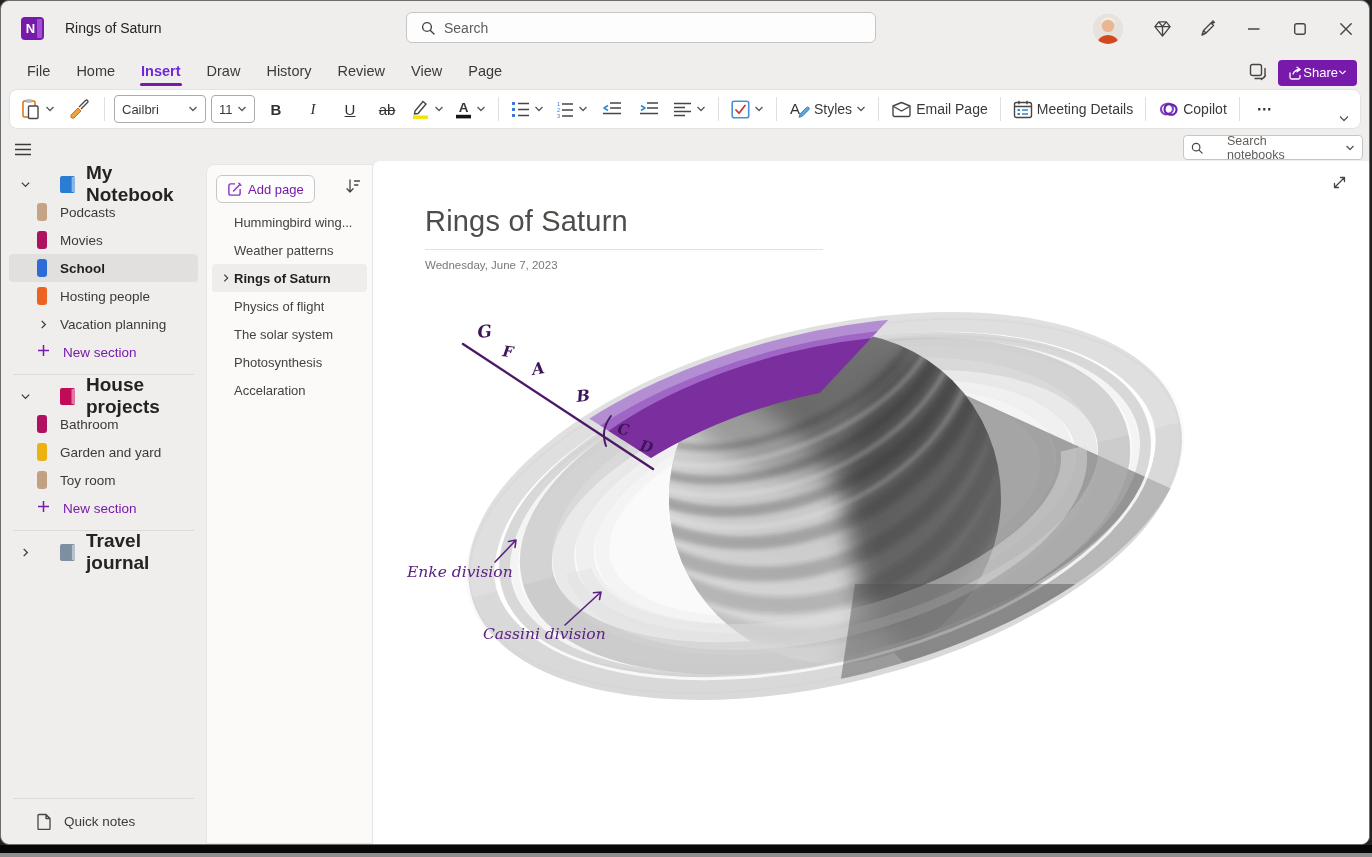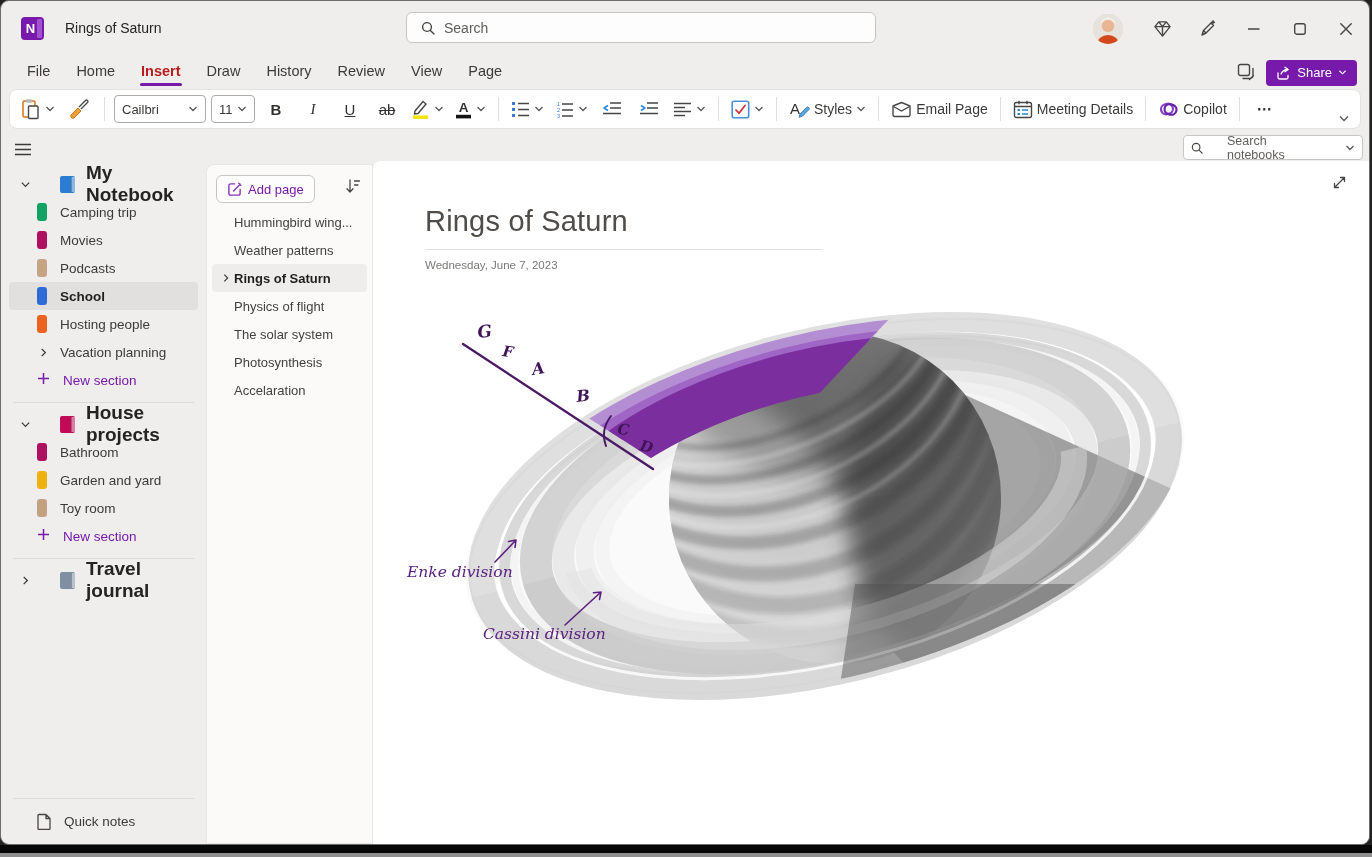--- a/index.html
+++ b/index.html
@@ -23,25 +23,25 @@
              padding-left:14px;box-sizing:border-box;gap:9px;}
   .tb-search span{font-size:14px;color:#5f5d5b;}
   .tb-right{position:absolute;right:0;top:0;height:55px;display:flex;align-items:center;}
   .avatar{width:30px;height:30px;border-radius:50%;overflow:hidden;background:#ddd6d0;margin-right:16px;position:relative;}
   .tbbtn{width:46px;height:55px;display:flex;align-items:center;justify-content:center;}
   .icon-gray{stroke:#454543;fill:none;stroke-width:1.4;stroke-linecap:round;stroke-linejoin:round;}
 
   
   .menubar{position:absolute;left:0;top:55px;right:0;height:33px;display:flex;align-items:center;padding-left:13px;}
   .mtab{position:relative;padding:0 13px;font-size:14.5px;color:#3c3a39;height:33px;line-height:30px;cursor:default;}
-  .mtab.active{color:#b91c1c;font-weight:700;}
+  .mtab.active{color:#6d28d9;font-weight:700;}
   .mtab.active::after{content:"";position:absolute;left:12px;right:12px;bottom:3px;height:3px;border-radius:2px;background:#7719aa;}
   .mb-right{position:absolute;right:12px;top:55px;height:33px;display:flex;align-items:center;gap:10px;}
   .share-btn{height:26px;background:#7719aa;border-radius:4px;color:#fff;font-size:13px;display:flex;
-             align-items:center;gap:6px;padding:0 10px;}
+             align-items:center;padding:0 10px;}
 
   
   .ribbon{position:absolute;left:8px;right:8px;top:88px;height:40px;background:#fff;border-radius:8px;
           border:1px solid #e4e2e0;box-sizing:border-box;display:flex;align-items:center;padding:0 8px;gap:5px;}
   .rbdiv{width:1px;height:24px;background:#e1dfdd;margin:0 4px;flex:none;}
   .rbtn{height:28px;min-width:26px;border-radius:4px;display:flex;align-items:center;justify-content:center;
         gap:4px;padding:0 3px;color:#3b3a39;flex:none;}
   .rlabel{font-size:14px;color:#3b3a39;white-space:nowrap;}
   .combo{height:26px;border:1px solid #adaba9;border-radius:4px;background:#fff;display:flex;align-items:center;
          justify-content:space-between;padding:13px 7px;box-sizing:border-box;flex:none;}
@@ -370,30 +370,26 @@
         <div class="srow nb">
           <span class="chevbox">
               <svg width="11" height="9" viewBox="0 0 12 9">
                 <path d="M2,2.5 L6,6.5 L10,2.5" stroke="#3a3a38" fill="none" stroke-width="1.4"></path>
               </svg>
             </span>
           <span class="nbicon" style="background: rgb(43, 124, 211);"></span>
           <span class="nblabel">My Notebook</span>
         </div>
         <div class="srow sec">
-          <span class="tab" style="background: rgb(18, 163, 100);"></span>
-          <span class="slabel">Camping trip</span>
+          <span class="tab" style="background: rgb(197, 164, 133);"></span>
+          <span class="slabel">Podcasts</span>
         </div>
         <div class="srow sec">
           <span class="tab" style="background: rgb(174, 18, 95);"></span>
           <span class="slabel">Movies</span>
-        </div>
-        <div class="srow sec">
-          <span class="tab" style="background: rgb(197, 164, 133);"></span>
-          <span class="slabel">Podcasts</span>
         </div>
         <div class="srow sec selected">
           <span class="tab" style="background: rgb(46, 107, 214);"></span>
           <span class="slabel">School</span>
         </div>
         <div class="srow sec">
           <span class="tab" style="background: rgb(236, 98, 32);"></span>
           <span class="slabel">Hosting people</span>
         </div>
         <div class="srow sec">

